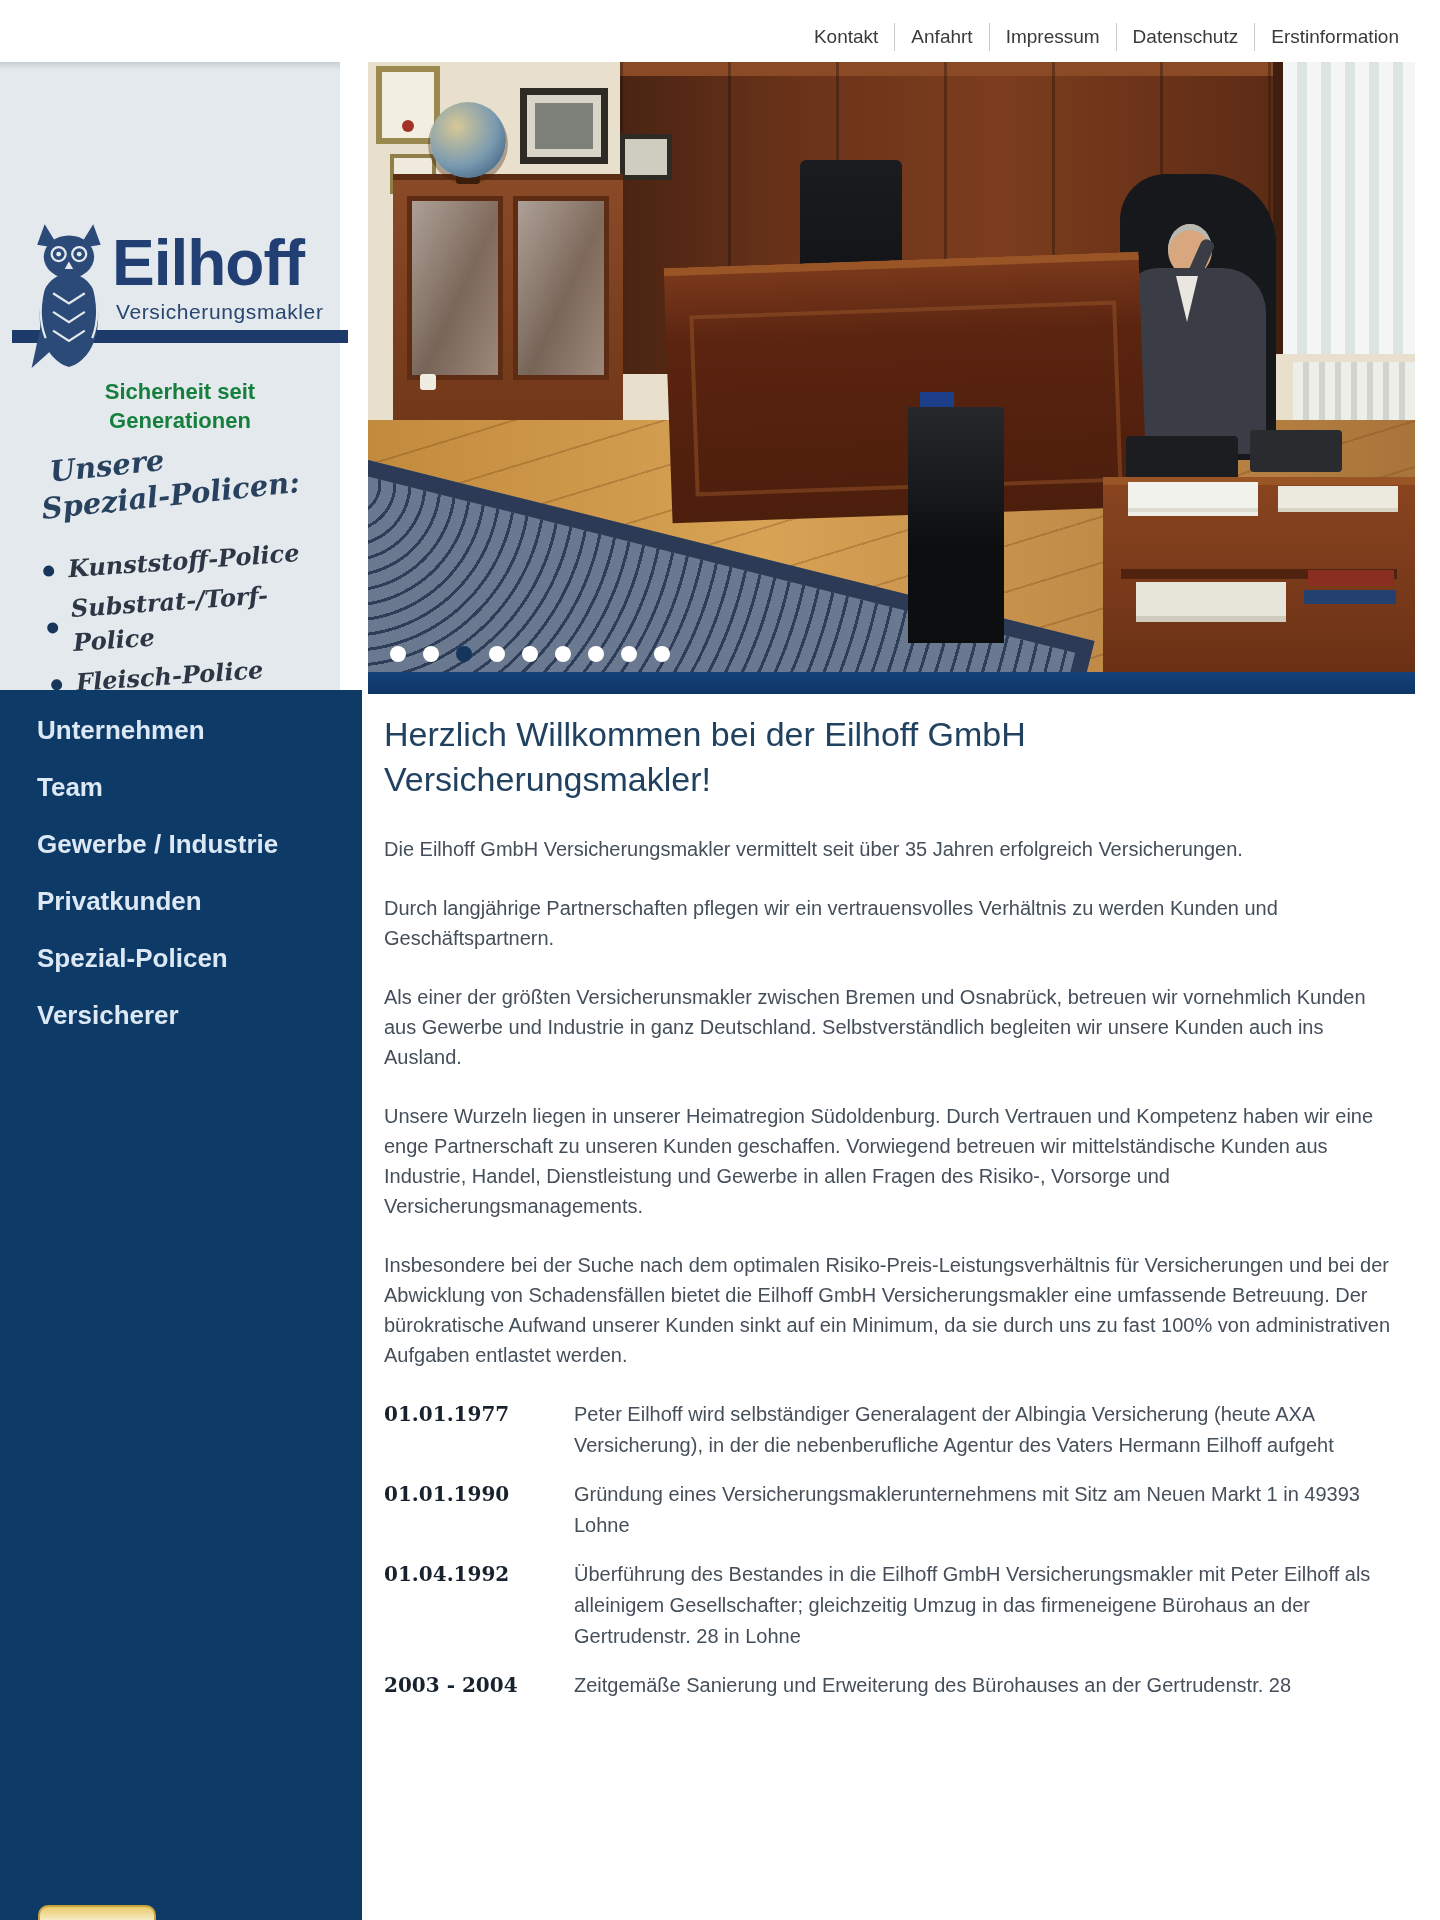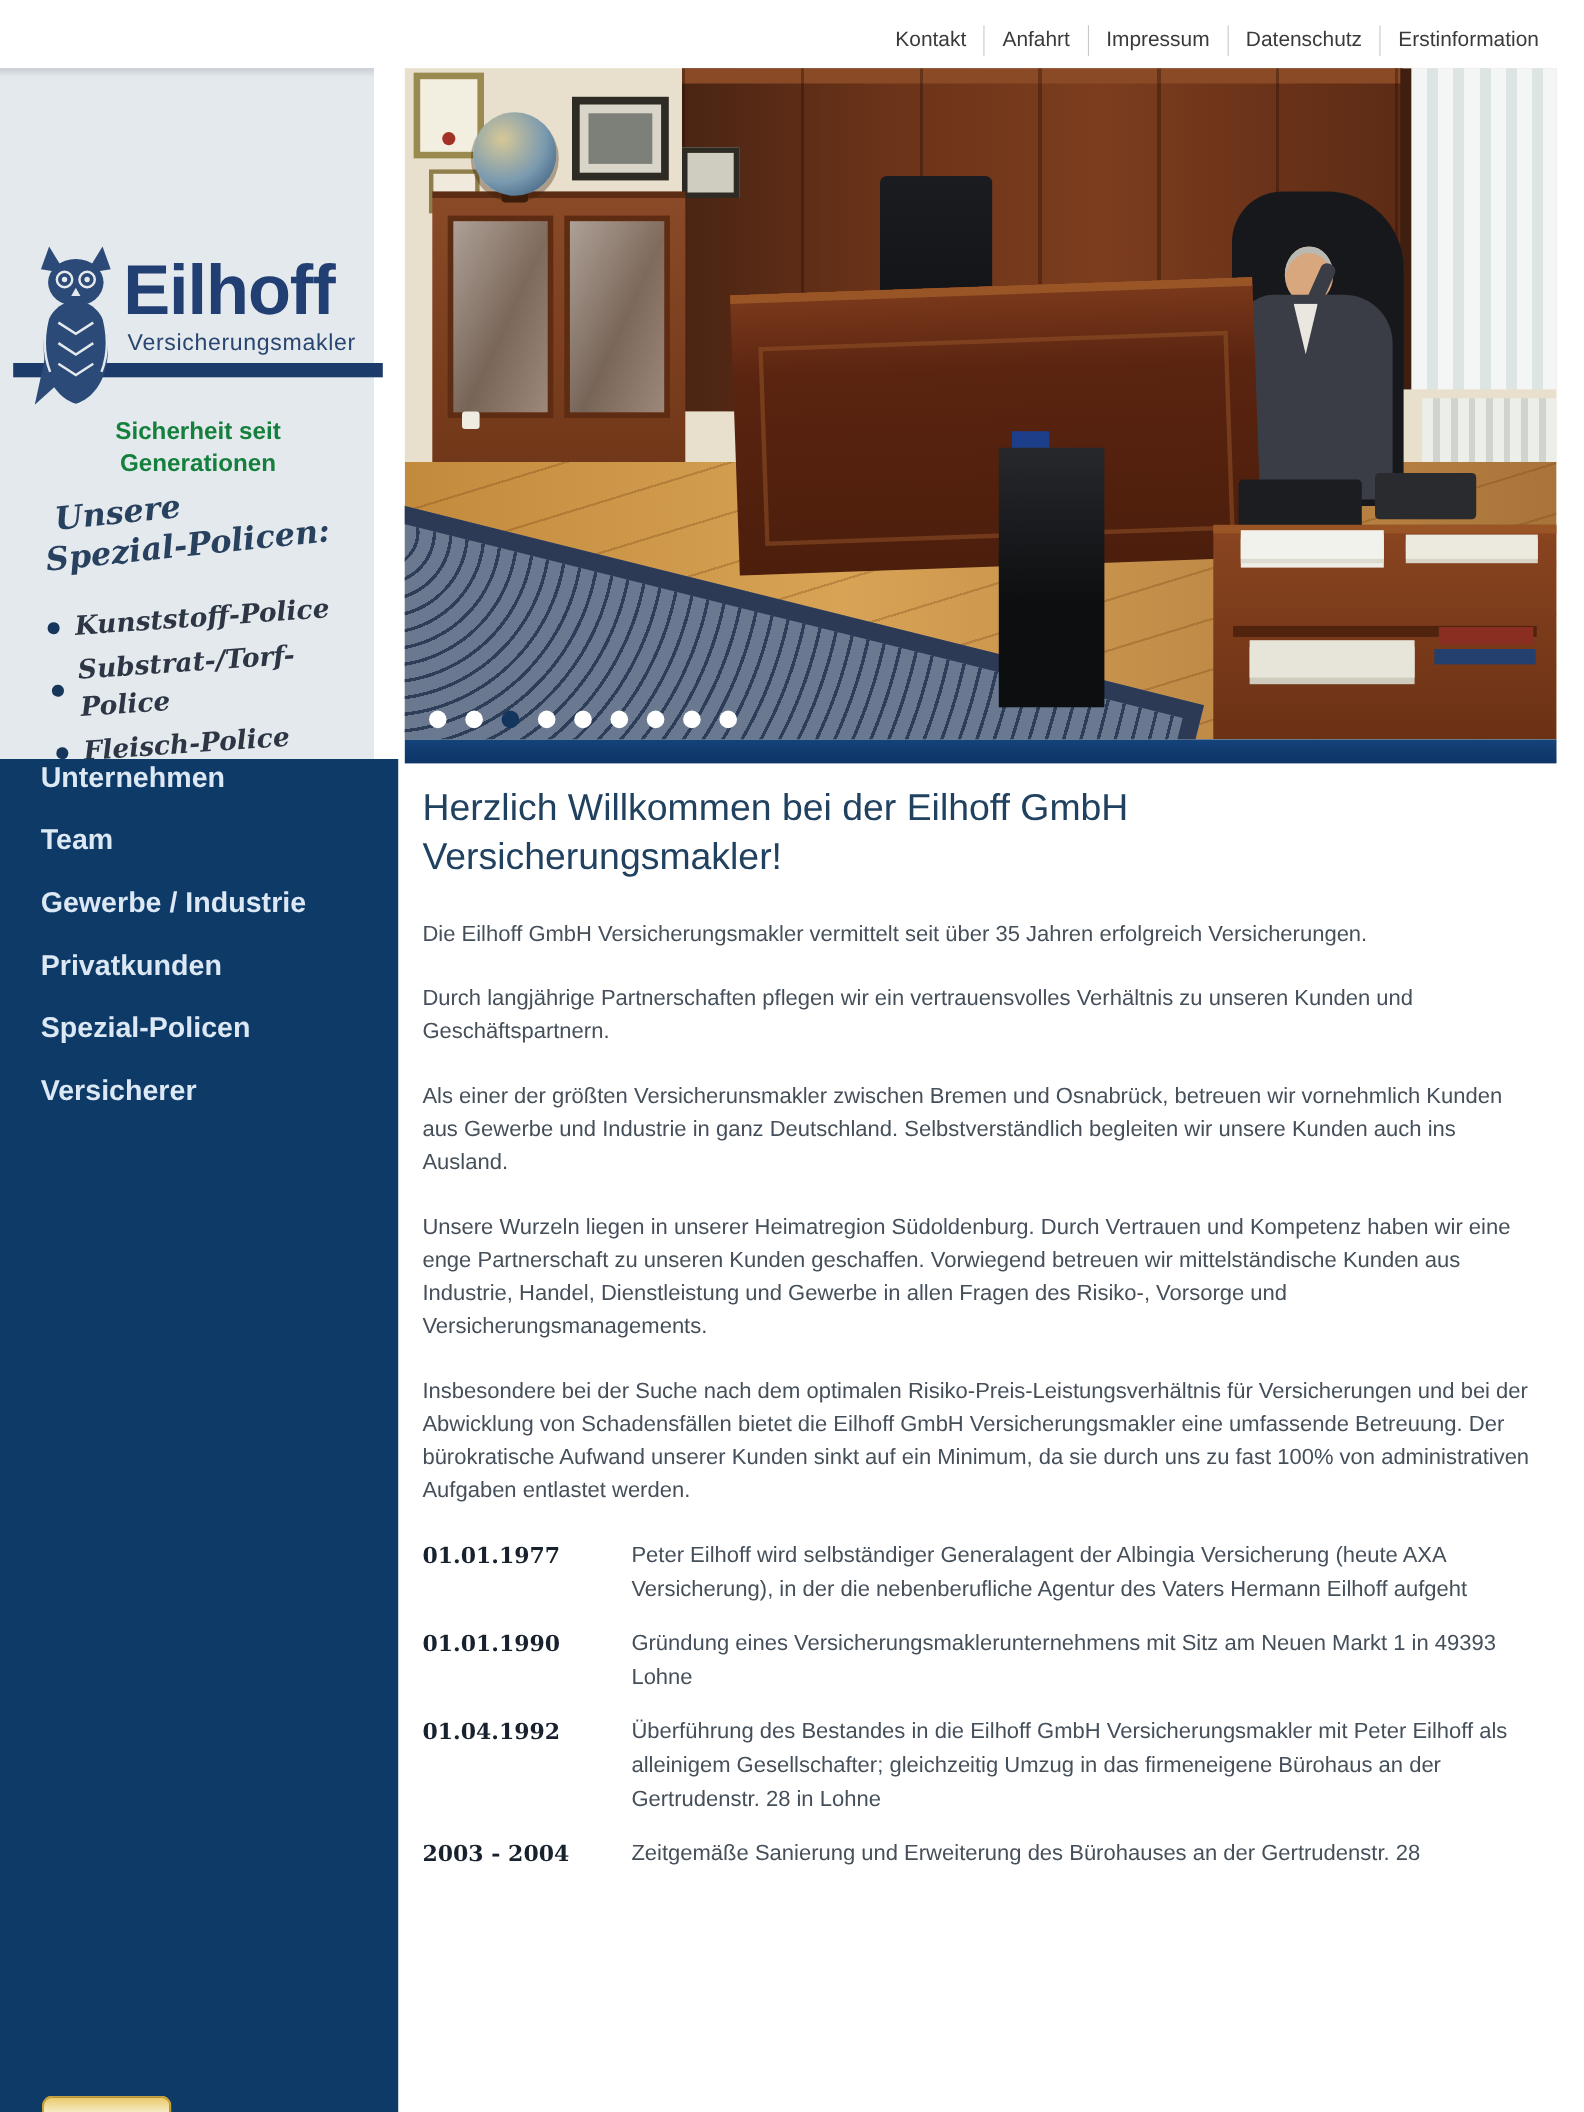--- a/index.html
+++ b/index.html
@@ -34,21 +34,21 @@
   .policy-list { position:absolute; left:42px; top:492px; transform:rotate(-4deg);
     transform-origin:left top; list-style:none; }
   .policy-list li { display:flex; align-items:center; margin-bottom:6px;
     font-family:"DejaVu Serif", serif; font-style:italic; font-weight:bold;
     font-size:24px; color:#2c3644; line-height:34px; }
   .policy-list li::before { content:""; width:11px; height:11px; border-radius:50%;
     background:#16365c; margin-right:14px; flex:0 0 11px; }
 
   
   .sidebar-menu { position:absolute; left:0; top:690px; width:362px; height:1230px;
-    background:#0e3a68; }
+    background:#0e3a68; padding-top:24px; }
   .sidebar-menu a { display:block; margin:0 0 25px 37px; font-size:26px; font-weight:600;
     color:#dce8f4; text-decoration:none; line-height:32px; }
   .gold-tab { position:absolute; left:38px; top:1905px; width:118px; height:26px;
     border:2px solid #caa23c; border-bottom:none; border-radius:10px 10px 0 0;
     background:linear-gradient(#e9c96a, #f7efcd 60%); cursor:pointer; }
 
   
   .main { position:absolute; left:368px; top:62px; width:1047px; }
 
   
@@ -257,21 +257,21 @@
         <span></span>
         <span></span>
       </div>
     </div>
 
     <div class="navy-bar"></div>
 
     <div class="content">
       <h1>Herzlich Willkommen bei der Eilhoff GmbH Versicherungsmakler!</h1>
       <p>Die Eilhoff GmbH Versicherungsmakler vermittelt seit über 35 Jahren erfolgreich Versicherungen.</p>
-      <p>Durch langjährige Partnerschaften pflegen wir ein vertrauensvolles Verhältnis zu unseren Kunden und Geschäftspartnern.</p>
+      <p>Durch langjährige Partnerschaften pflegen wir ein vertrauensvolles Verhältnis zu werden Kunden und Geschäftspartnern.</p>
       <p>Als einer der größten Versicherunsmakler zwischen Bremen und Osnabrück, betreuen wir vornehmlich Kunden aus Gewerbe und Industrie in ganz Deutschland. Selbstverständlich begleiten wir unsere Kunden auch ins Ausland.</p>
       <p>Unsere Wurzeln liegen in unserer Heimatregion Südoldenburg. Durch Vertrauen und Kompetenz haben wir eine enge Partnerschaft zu unseren Kunden geschaffen. Vorwiegend betreuen wir mittelständische Kunden aus Industrie, Handel, Dienstleistung und Gewerbe in allen Fragen des Risiko-, Vorsorge und Versicherungsmanagements.</p>
       <p>Insbesondere bei der Suche nach dem optimalen Risiko-Preis-Leistungsverhältnis für Versicherungen und bei der Abwicklung von Schadensfällen bietet die Eilhoff GmbH Versicherungsmakler eine umfassende Betreuung. Der bürokratische Aufwand unserer Kunden sinkt auf ein Minimum, da sie durch uns zu fast 100% von administrativen Aufgaben entlastet werden.</p>
 
 
       <div class="history-row">
         <div class="history-date">01.01.1977</div>
         <div class="history-text">Peter Eilhoff wird selbständiger Generalagent der Albingia Versicherung (heute AXA Versicherung), in der die nebenberufliche Agentur des Vaters Hermann Eilhoff aufgeht</div>
       </div>
       <div class="history-row">

